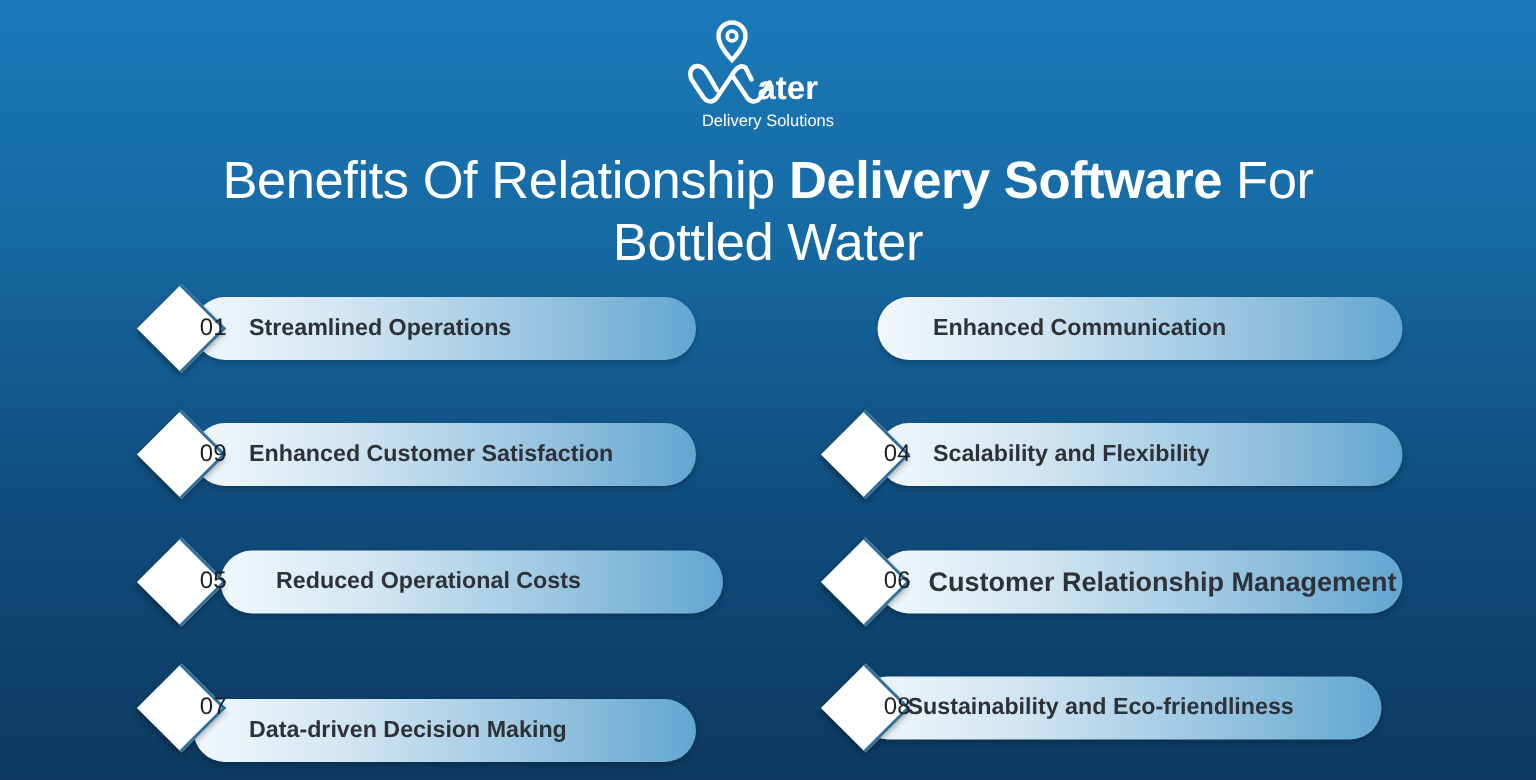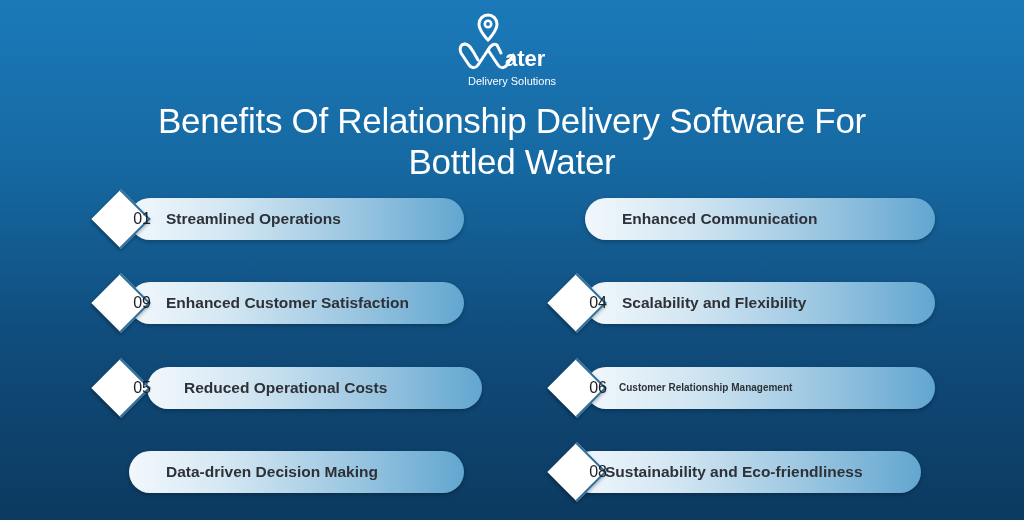--- a/index.html
+++ b/index.html
@@ -12,21 +12,21 @@
   .logo-mark { position: relative; width: 110px; height: 60px; margin: 0 auto; }
   .logo-mark svg { position: absolute; left: 0; top: 0; }
   .logo-word {
     position: absolute; left: 48px; top: 34px; font-weight: bold; font-size: 22px; letter-spacing: 0px; color: #fff;
   }
   .logo-sub { font-size: 11px; margin-top: 3px; color: #fff; }
   .title {
     position: absolute; left: 0; right: 0; top: 100px; text-align: center; color: #fff;
     font-size: 35px; line-height: 41px; font-weight: normal; letter-spacing: -0.3px;
   }
-  .title b { font-weight: normal; }
+  .title b { font-weight: bold; }
   .item { position: absolute; height: 60px; }
   .pill {
     position: absolute; top: 9px; height: 42px; border-radius: 21px;
     background: linear-gradient(90deg, #f2f8fc 0%, #d2e6f2 30%, #9ec8e2 65%, #62a6d0 100%);
     box-shadow: 0 2px 4px rgba(0,0,0,0.25);
   }
   .pill-label {
     position: absolute; top: 0; height: 42px; line-height: 42px; font-weight: bold;
     font-size: 15.5px; color: #2e3138; white-space: nowrap;
   }
@@ -93,22 +93,26 @@
   <div class="pill" style="left:56px; width:335px;">
     <span class="pill-label" style="left:37px;">Reduced Operational Costs</span>
   </div>
   <div class="diamond">
     <div class="diamond-shape"></div>
     <div class="diamond-num">05</div>
   </div>
 </div>
 
 <div class="item" style="left:91px; top:442px; width:380px;">
-  <div class="pill" style="left:38px; width:335px;">
+  <div class="pill" style="left:38px; width:335px;margin-top:15px;">
     <span class="pill-label" style="left:37px;">Data-driven Decision Making</span>
+  </div>
+  <div class="diamond">
+    <div class="diamond-shape"></div>
+    <div class="diamond-num">07</div>
   </div>
 </div>
 
 <div class="item" style="left:547px; top:189px; width:395px;">
   <div class="pill" style="left:38px; width:350px;">
     <span class="pill-label" style="left:37px;">Enhanced Communication</span>
   </div>
 </div>
 
 <div class="item" style="left:547px; top:273px; width:395px;">
@@ -116,21 +120,21 @@
     <span class="pill-label" style="left:37px;">Scalability and Flexibility</span>
   </div>
   <div class="diamond">
     <div class="diamond-shape"></div>
     <div class="diamond-num">04</div>
   </div>
 </div>
 
 <div class="item" style="left:547px; top:358px; width:395px;">
   <div class="pill" style="left:38px; width:350px;">
-    <span class="pill-label" style="left:34px; font-size:10px;">Customer Relationship Management</span>
+    <span class="pill-label" style="left:34px; font-size:18px;">Customer Relationship Management</span>
   </div>
   <div class="diamond">
     <div class="diamond-shape"></div>
     <div class="diamond-num">06</div>
   </div>
 </div>
 
 <div class="item" style="left:547px; top:442px; width:395px;">
   <div class="pill" style="left:24px; width:350px;">
     <span class="pill-label" style="left:34px;">Sustainability and Eco-friendliness</span>

